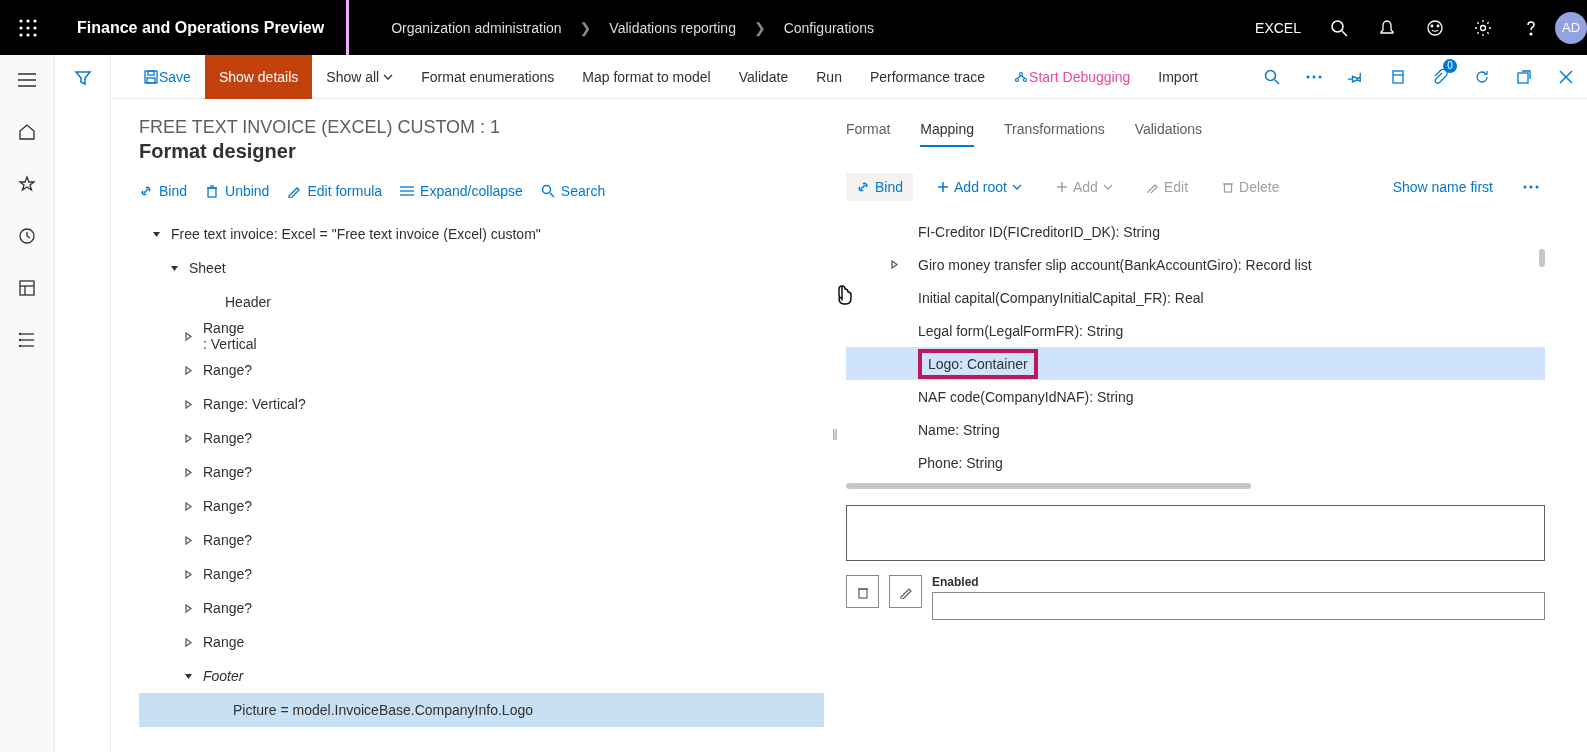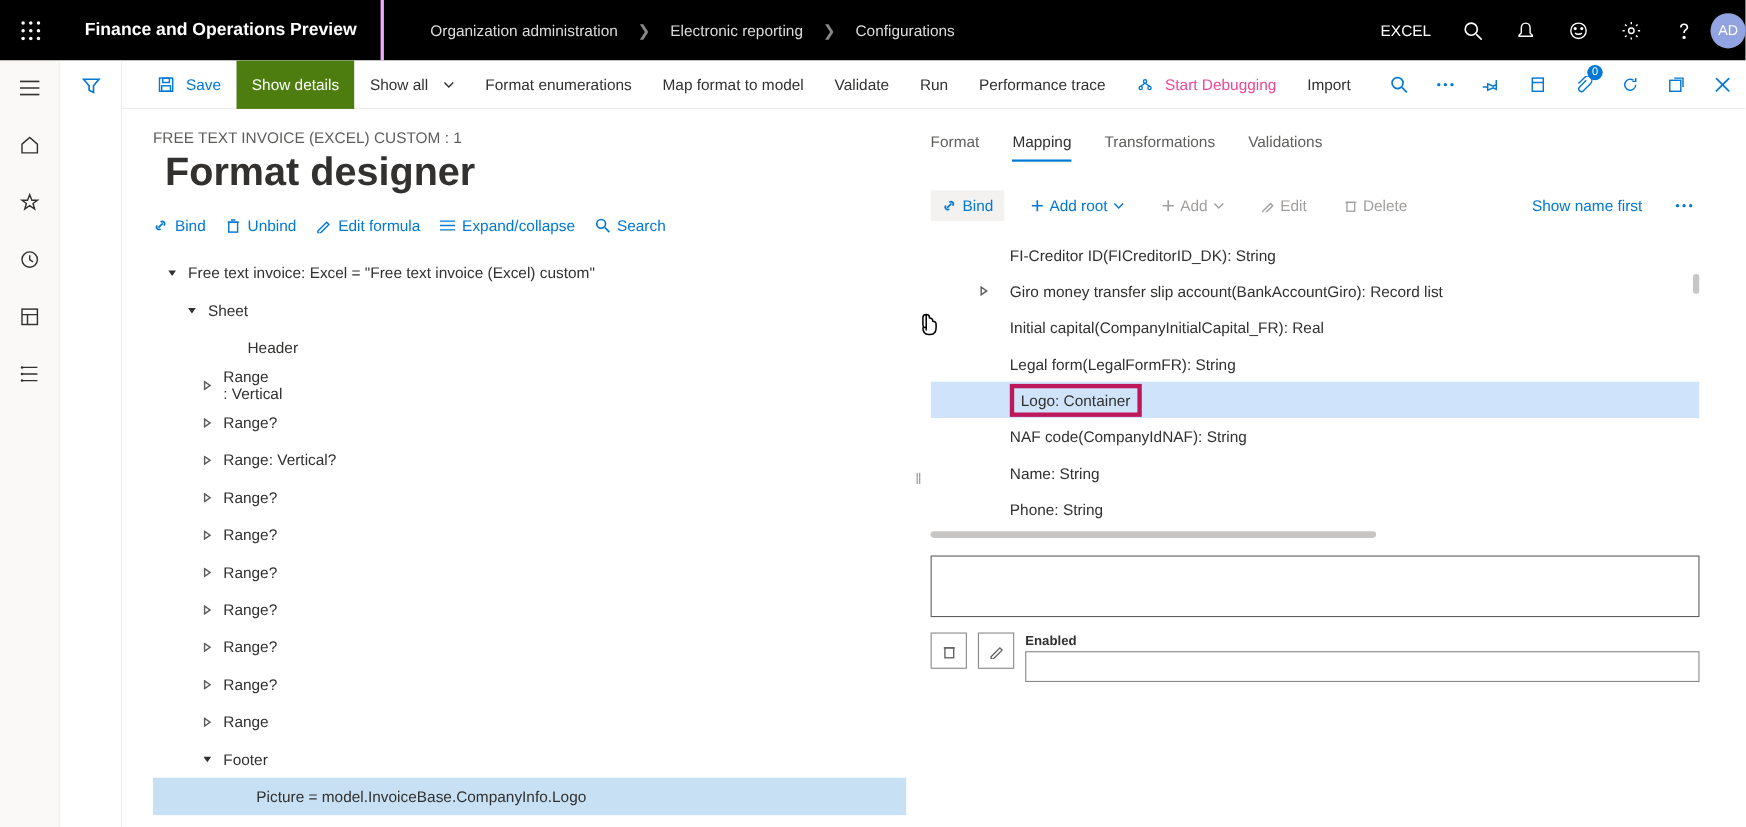--- a/index.html
+++ b/index.html
@@ -21,34 +21,34 @@
 
 .nav-rail { width: 55px; background: #faf9f8; border-right: 1px solid #edebe9; display: flex; flex-direction: column; align-items: center; padding-top: 10px; gap: 22px; }
 .nav-rail .nav-item { width: 40px; height: 30px; display: flex; align-items: center; justify-content: center; cursor: pointer; color: #323130; }
 
 .filter-col { width: 56px; border-right: 1px solid #edebe9; display: flex; justify-content: center; padding-top: 14px; background: #fff; }
 .filter-col .funnel { color: #0078d4; cursor: pointer; }
 
 .main { flex: 1; background: #fff; display: flex; flex-direction: column; }
 
 .cmd-bar { height: 44px; border-bottom: 1px solid #edebe9; display: flex; align-items: center; padding: 0 0 0 18px; gap: 0; }
-.cmd-bar .cmd { height: 44px; padding: 0 14px; display: flex; align-items: center; gap: 10px; cursor: pointer; color: #323130; }
+.cmd-bar .cmd { height: 44px; padding: 0 14px; display: flex; align-items: center; gap: 0; cursor: pointer; color: #323130; }
 .cmd-bar .cmd.save { color: #0078d4; }
-.cmd-bar .cmd.show-details { background: #4d7c0f; color: #fff; }
+.cmd-bar .cmd.show-details { background: #c2410c; color: #fff; }
 .cmd-bar .cmd.debug { color: #ec4899; }
 .cmd-bar .spacer { flex: 1; }
 .cmd-bar .icon-btn { width: 42px; height: 44px; display: flex; align-items: center; justify-content: center; cursor: pointer; color: #0078d4; }
 .cmd-bar .icon-btn.close { color: #0078d4; }
 .badge-wrap { position: relative; }
 .badge { position: absolute; top: 4px; right: 4px; background: #0078d4; color: #fff; border-radius: 8px; font-size: 10px; min-width: 14px; height: 14px; display: flex; align-items: center; justify-content: center; padding: 0 3px; }
 
 .content { flex: 1; padding: 18px 0 0 28px; display: flex; overflow: hidden; }
 .left-pane { width: 685px; display: flex; flex-direction: column; }
-.subtitle { color: #605e5c; font-size: 14px; margin-bottom: 2px; }
-.title { font-size: 36px; font-weight: 600; margin-bottom: 20px; margin-left: 11px; }
+.subtitle { color: #605e5c; font-size: 18px; margin-bottom: 2px; }
+.title { font-size: 20px; font-weight: 600; margin-bottom: 20px; }
 
 .toolbar { display: flex; gap: 18px; margin-bottom: 18px; align-items: center; }
 .toolbar .tbtn { color: #0078d4; cursor: pointer; display: flex; align-items: center; gap: 6px; }
 
 .tree { overflow: auto; flex: 1; }
 .tree-row { height: 34px; display: flex; align-items: center; cursor: default; padding-left: 10px; }
 .tree-row .exp { width: 14px; display: inline-flex; justify-content: center; margin-right: 8px; color: #605e5c; cursor: pointer; }
 .tree-row .lbl { }
 .selected-row { background: #c7e0f4; }
 
@@ -100,21 +100,21 @@
         <circle cx="16" cy="9" r="1.6"></circle>
         <circle cx="2" cy="16" r="1.6"></circle>
         <circle cx="9" cy="16" r="1.6"></circle>
         <circle cx="16" cy="16" r="1.6"></circle>
       </svg>
   </div>
   <div class="app-title">Finance and Operations Preview</div>
   <div class="breadcrumbs">
     <span class="crumb">Organization administration</span>
     <span class="chev">❯</span>
-    <span class="crumb">Electronic reporting</span>
+    <span class="crumb">Validations reporting</span>
     <span class="chev">❯</span>
     <span class="crumb">Configurations</span>
   </div>
   <div class="top-right">
     <div class="company">EXCEL</div>
     <div class="item">
         <svg width="18" height="18" viewBox="0 0 18 18" fill="none" stroke="#fff" stroke-width="1.5">
           <circle cx="7.5" cy="7.5" r="5.5"></circle>
           <line x1="12" y1="12" x2="17" y2="17"></line>
         </svg>
@@ -419,21 +419,21 @@
               <span class="lbl">Range<sepanote>?</sepanote></span>
             </div>
             <div class="tree-row" style="padding-left: 42px;">
               <span class="exp">
                 <svg width="9" height="9" viewBox="0 0 9 9" fill="none" stroke="#605e5c" stroke-width="1.3">
                   <path d="M2 1l5 3.5L2 8z"></path>
                 </svg>
               </span>
               <span class="lbl">Range<footer></footer></span>
             </div>
-            <div class="tree-row" style="padding-left: 42px;">
+            <div class="tree-row" style="padding-left: 42px; font-style: italic;">
               <span class="exp">
                 <svg width="9" height="9" viewBox="0 0 9 9" fill="#323130">
                   <path d="M1 2l3.5 5L8 2z"></path>
                 </svg>
               </span>
               <span class="lbl">Footer<any></any></span>
             </div>
             <div class="tree-row selected-row" style="padding-left: 72px;">
               <span class="exp"></span>
               <span class="lbl">Picture = model.InvoiceBase.CompanyInfo.Logo</span>

